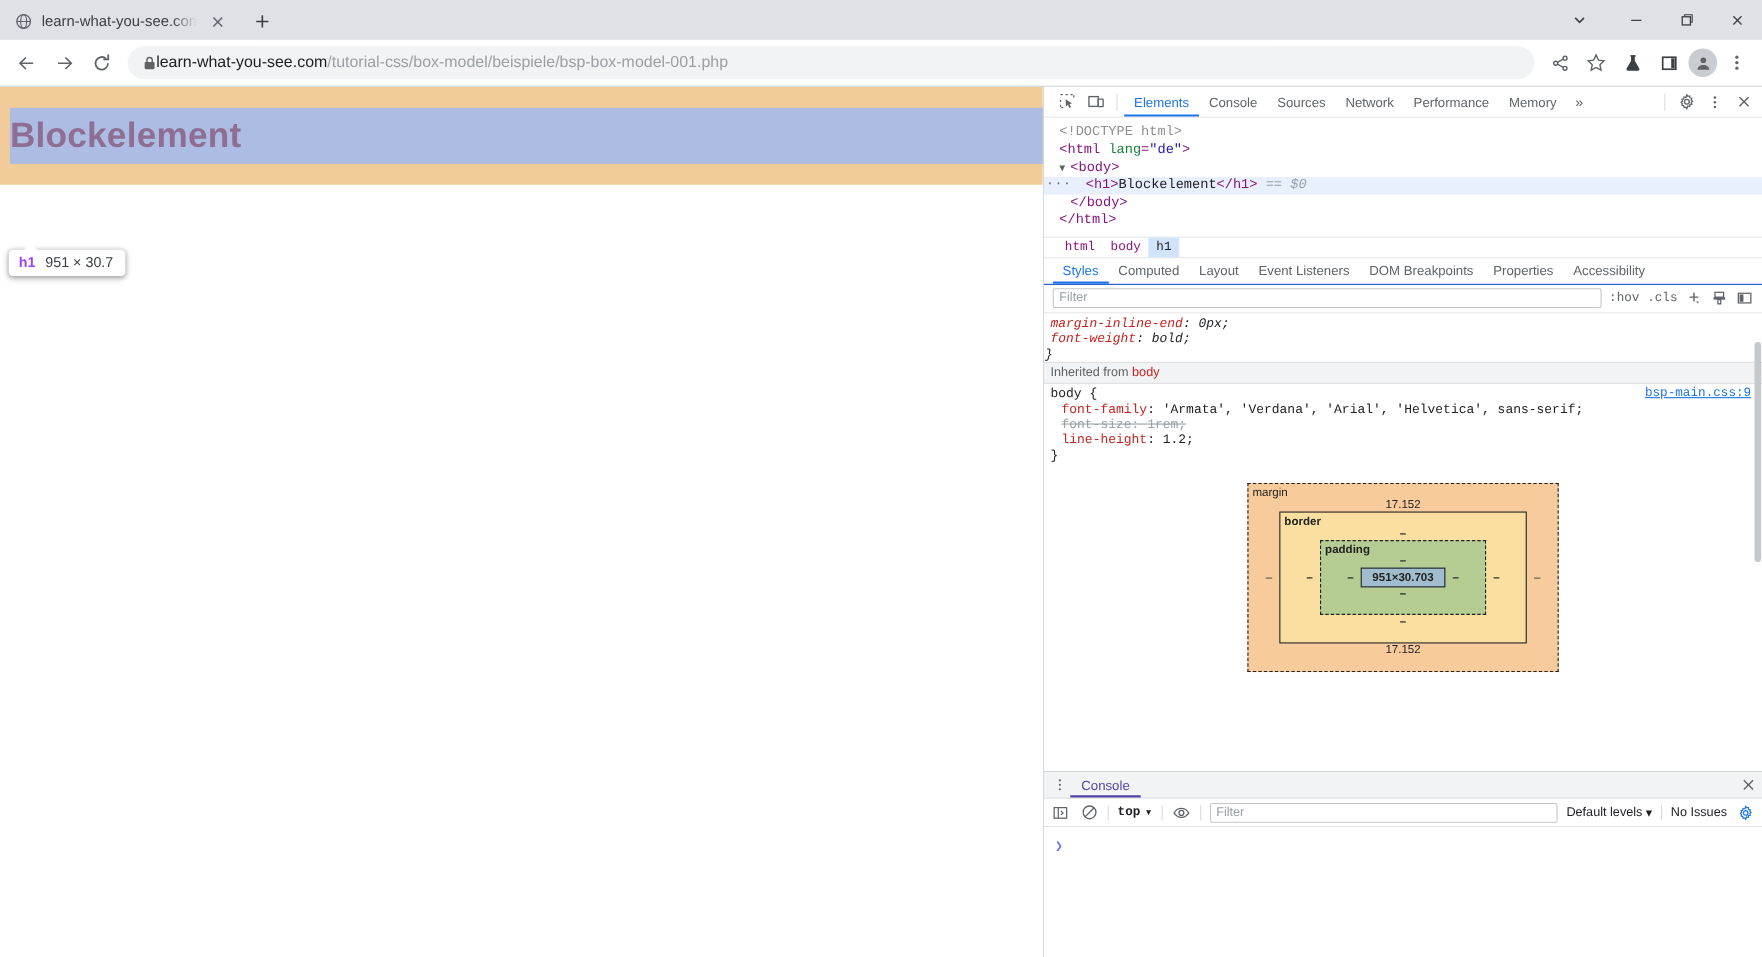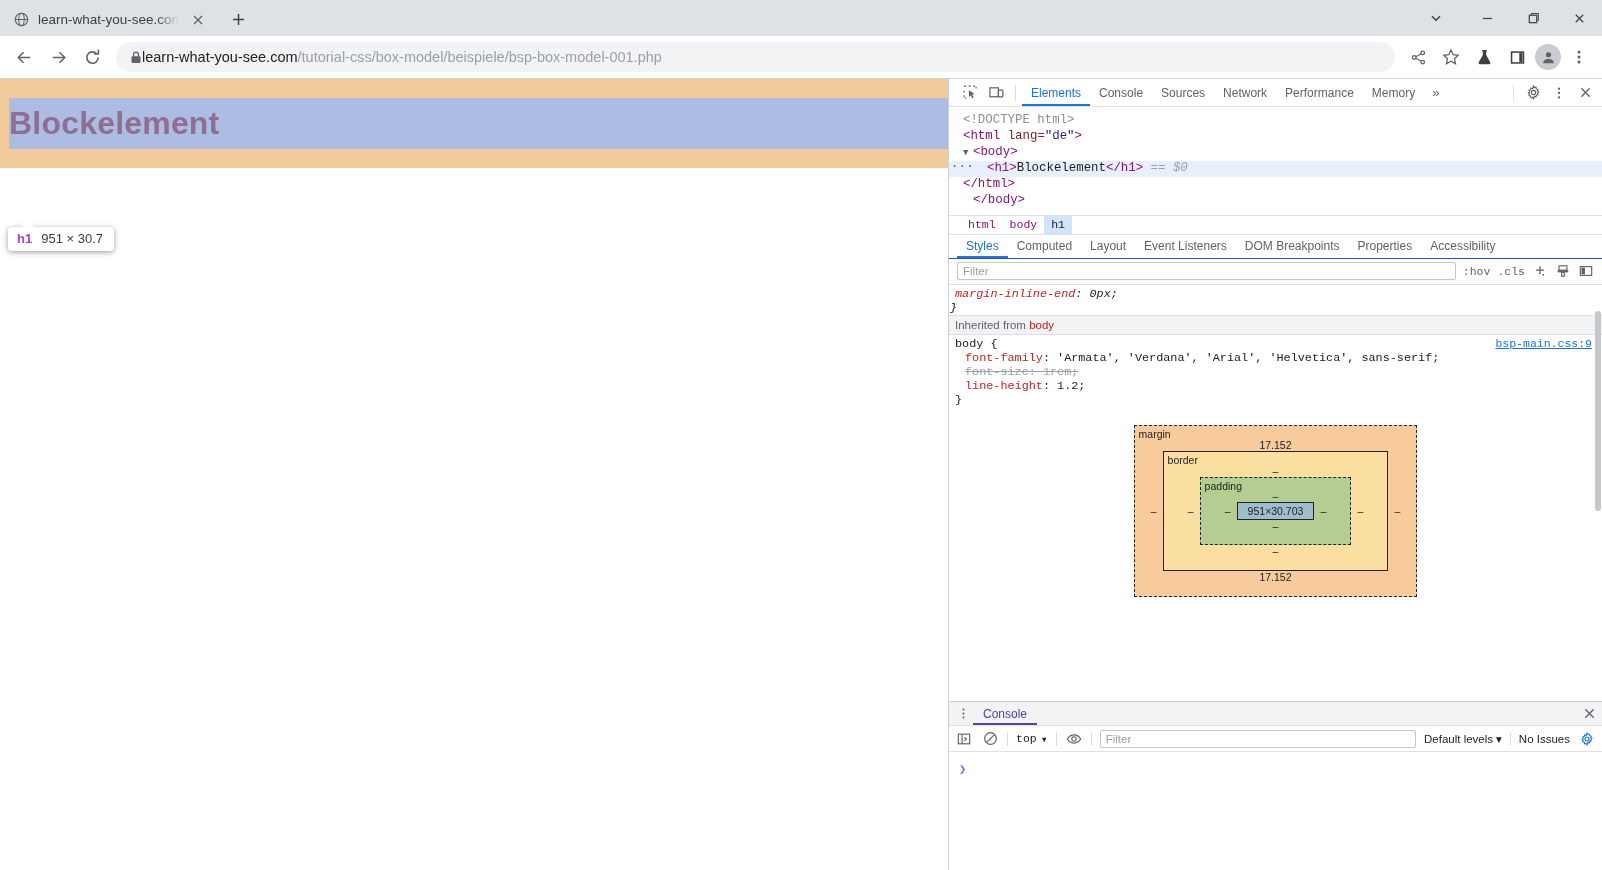--- a/index.html
+++ b/index.html
@@ -86,21 +86,21 @@
   .dt-topright { margin-left:auto; display:flex; align-items:center; }
 
   
   .dom-tree { flex:0 0 auto; padding:6px 0 6px 0; font-family:"Liberation Mono", monospace;
               font-size:12.4px; line-height:15.8px; color:#202124; background:#fff; position:relative; }
   .dom-line { padding:0 0 0 14px; white-space:pre; position:relative; }
   .dom-line.sel { background:#e8f0fe; }
   .dom-line .gut { position:absolute; left:2px; top:-1px; color:#5f6368; font-size:12px; letter-spacing:.5px; }
   .c-dt { color:#8f8f8f; }
   .c-tag { color:#881280; }
-  .c-attr { color:#7f1d1d;text-align:center; }
+  .c-attr { color:#15803d;text-align:center; }
   .c-val { color:#1a1aa6; }
   .c-txt { color:#202124; }
   .c-grey { color:#9aa0a6; font-style:italic; }
   .arrow { display:inline-block; width:10px; color:#5f6368; font-size:9px; }
   .ellipsis-badge { display:inline-block; background:#eceff1; border-radius:7px; color:#5f6368;
                     padding:0 4px; font-size:10px; line-height:12px; vertical-align:1px; }
 
   
   .crumbs { height:20px; display:flex; align-items:stretch; border-top:1px solid #e0e0e0;
             border-bottom:1px solid #e0e0e0; background:#fff; padding-left:12px; flex:0 0 20px; }
@@ -134,21 +134,21 @@
                font-family:"Liberation Mono", monospace; font-size:11.8px; }
   .src-link { color:#1a73e8; text-decoration:underline; font-size:11.5px; }
   .ital { font-style:italic; }
   .strike { text-decoration:line-through; color:#9aa0a6; }
   .strike .prop-name { color:#9aa0a6; }
 
   
   .boxmodel-wrap { display:flex; justify-content:center; padding-top:18px; }
   .bm { font-family:"Liberation Sans", sans-serif; font-size:10.5px; color:#222; }
   .bm-margin { background:#f8cb9c; border:1px dashed #222; padding:13px 10px; text-align:center; position:relative; }
-  .bm-border { background:#fbdfa0; border:1px solid #222; padding:13px 18px; position:relative; }
+  .bm-border { background:#fbdfa0; border:1px solid #222; padding:13px 18px; position:relative;font-weight:bold; }
   .bm-padding { background:#b5cc92; border:1px dashed #222; padding:12px 18px; position:relative; }
   .bm-content { background:#9fbdcd; border:1px solid #222; padding:2px 10px; font-size:10.5px;
                 white-space:nowrap; }
   .bm-label { position:absolute; left:4px; top:2px; font-size:10.5px; color:#222; }
   .bm-top, .bm-bottom { font-size:10.5px; line-height:12px; }
   .bm-row { display:flex; align-items:center; justify-content:center; gap:0; }
   .bm-side { width:18px; text-align:center; font-size:10.5px; }
 
   .sb-track { position:absolute; right:0; top:0; width:8px; height:100%; background:transparent; }
   .sb-thumb { position:absolute; right:1px; width:6px; background:#c6c9cc; border-radius:3px; }
@@ -159,21 +159,21 @@
                  border-bottom:1px solid #e0e0e0; padding-left:4px; }
   .drw-ico { width:20px; display:flex; align-items:center; justify-content:center; color:#5f6368; }
   .drw-tab { padding:0 10px; display:flex; align-items:center; font-size:12px; color:#5f6368; }
   .drw-tab.sel { color:#5243aa; box-shadow:inset 0 -2px 0 #5243aa; }
   .drw-close { margin-left:auto; width:26px; display:flex; align-items:center; justify-content:center; color:#5f6368; }
   .console-toolbar { height:26px; display:flex; align-items:center; gap:8px; padding:0 6px;
                      border-bottom:1px solid #e0e0e0; }
   .ct-ico { width:18px; height:18px; display:flex; align-items:center; justify-content:center; color:#5f6368; }
   .ct-sep { width:1px; height:14px; background:#dadce0; }
   .ct-select { display:flex; align-items:center; gap:4px; font-size:11.5px; color:#202124;
-               font-family:"Liberation Mono", monospace; }
+               font-family:"Liberation Mono", monospace;font-weight:bold; }
   .ct-filter { flex:1 1 auto; height:18px; border:1px solid #c4c7c5; border-radius:2px; background:#fff;
                font-size:11.5px; color:#9aa0a6; padding:0 5px; display:flex; align-items:center; min-width:0; }
   .ct-levels { font-size:11.5px; color:#202124; display:flex; align-items:center; gap:3px; }
   .ct-issues { font-size:11.5px; color:#202124; }
   .console-area { height:118px; background:#fff; position:relative; }
   .prompt { position:absolute; left:10px; top:10px; color:#6e6eff; font-size:12px;
             font-family:"Liberation Mono", monospace; }
 </style>
 </head>
 <body>
@@ -363,22 +363,22 @@
               </svg>
           </div>
         </div>
       </div>
 
       <div class="dom-tree">
         <div class="dom-line"><span class="c-dt">&lt;!DOCTYPE html&gt;</span></div>
         <div class="dom-line"><span class="c-tag">&lt;</span><span class="c-tag">html</span><span> </span><span class="c-attr">lang</span><span class="c-tag">=</span><span class="c-val">"de"</span><span class="c-tag">&gt;</span></div>
         <div class="dom-line"><span class="arrow">▼</span><span class="c-tag">&lt;</span><span class="c-tag">body</span><span class="c-tag">&gt;</span></div>
         <div class="dom-line sel" style="padding-left:38px;"><span class="gut">···</span><span class="c-tag">&lt;</span><span class="c-tag">h1</span><span class="c-tag">&gt;</span><span class="c-txt">Blockelement</span><span class="c-tag">&lt;/</span><span class="c-tag">h1</span><span class="c-tag">&gt;</span><span> </span><span class="c-grey">== $0</span></div>
+        <div class="dom-line" style="padding-left:24px;"><span class="c-tag">&lt;/body&gt;</span></div>
         <div class="dom-line" style="padding-left:14px;"><span class="c-tag">&lt;/html&gt;</span></div>
-        <div class="dom-line" style="padding-left:24px;"><span class="c-tag">&lt;/body&gt;</span></div>
       </div>
 
       <div class="crumbs">
         <div class="crumb">html</div>
         <div class="crumb">body</div>
         <div class="crumb sel">h1</div>
       </div>
 
       <div class="sp-tabs">
         <div class="sp-tab sel">Styles</div>
@@ -412,20 +412,21 @@
           <svg width="14" height="14" viewBox="0 0 16 16">
               <rect x="1.5" y="3" width="13" height="10" fill="none" stroke="#5f6368" stroke-width="1.3"></rect>
               <rect x="2.8" y="4.2" width="4" height="7.6" fill="#5f6368"></rect>
             </svg>
         </span>
       </div>
 
       <div class="styles-body">
         <div class="css-block">
           <div class="css-line"><span class="ital"><span class="prop-name">margin-inline-end</span><span class="prop-val">: </span><span class="prop-val">0px;</span></span></div>
+          <div class="css-line"><span class="ital"><span class="prop-name">font-weight</span><span class="prop-val">: </span><span class="prop-val">bold;</span></span></div>
           <div class="css-line"><span class="ital" style="margin-left:-5px;display:inline-block;">}</span></div>
         </div>
 
         <div class="inh-header">
           <span>Inherited from</span>
           <b>body</b>
         </div>
 
         <div class="css-block">
           <div class="rule-head">

